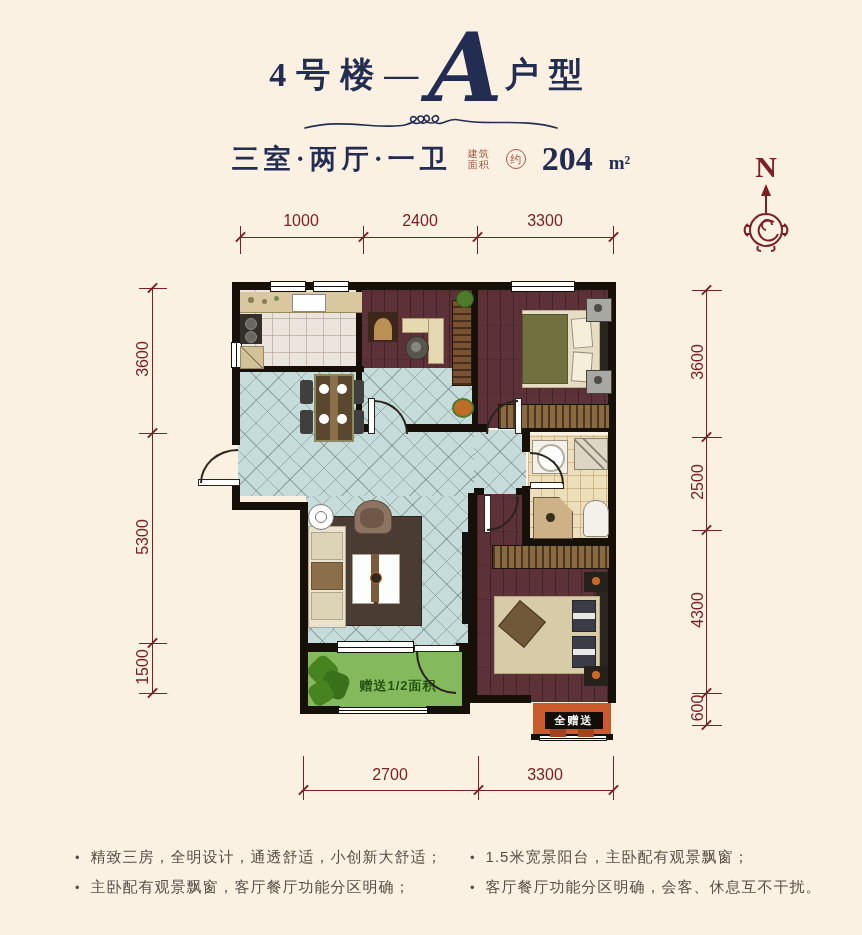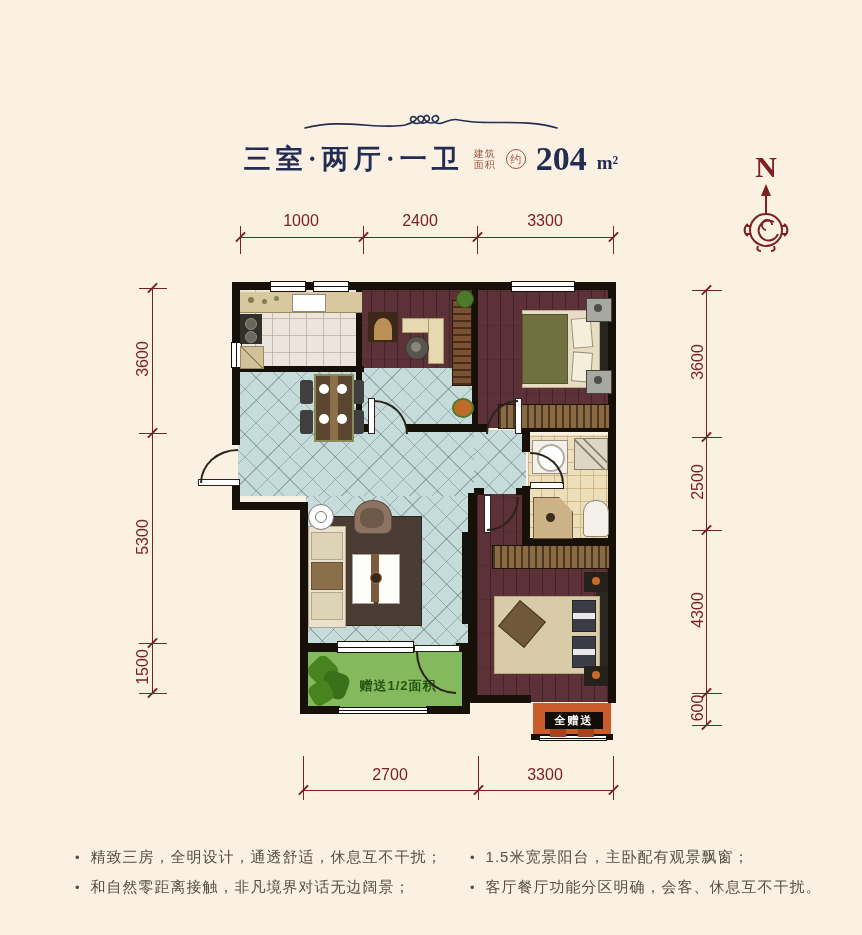--- a/index.html
+++ b/index.html
@@ -4,21 +4,21 @@
 <style>
   html,body{margin:0;padding:0;}
   .page{position:relative;width:862px;height:935px;background:#fbf1e3;overflow:hidden;
         font-family:"Liberation Sans","DejaVu Sans",sans-serif;}
   .abs{position:absolute;}
   
   .title-row{left:0;top:30px;width:862px;height:90px;display:flex;align-items:center;justify-content:center;color:#232d52;}
   .title-cn{font-family:"Liberation Serif","DejaVu Serif",serif;font-size:34px;font-weight:bold;letter-spacing:10px;}
   .title-a{font-family:"DejaVu Serif","Liberation Serif",serif;font-style:italic;font-size:96px;font-weight:bold;
            line-height:80px;margin:-14px 2px 0 0;}
-  .subtitle-row{left:0;top:140px;width:862px;display:flex;align-items:center;justify-content:center;gap:10px;color:#232d52;}
+  .subtitle-row{left:0;top:140px;width:862px;display:flex;align-items:center;justify-content:center;gap:16px;color:#232d52;}
   .subtitle-main{font-family:"Liberation Serif","DejaVu Serif",serif;font-size:27px;font-weight:bold;letter-spacing:5px;}
   .area-stack{display:flex;flex-direction:column;line-height:11px;font-size:10px;color:#a2543f;letter-spacing:1px;}
   .area-circle{width:18px;height:18px;border:1px solid #a2543f;border-radius:50%;color:#a2543f;
                font-size:11px;line-height:18px;text-align:center;}
   .area-value{font-family:"Liberation Serif","DejaVu Serif",serif;font-size:34px;font-weight:bold;}
   .area-unit{font-family:"Liberation Serif","DejaVu Serif",serif;font-size:19px;font-weight:bold;margin-top:8px;}
   
   .wall{position:absolute;background:#171008;}
   .floor-wood{position:absolute;background-color:#5d3138;background-image:
       repeating-linear-gradient(90deg,rgba(0,0,0,.28) 0 1px,transparent 1px 13px),
@@ -54,20 +54,26 @@
   .feat .dot{font-size:13px;line-height:20px;}
   .gift-label{position:absolute;color:#24520f;font-weight:bold;font-size:13px;text-align:center;letter-spacing:1px;}
   .bay-band{position:absolute;background:#140d06;color:#ffffff;font-size:11px;font-weight:bold;
             text-align:center;line-height:17px;letter-spacing:2px;}
 </style>
 </head>
 <body>
 
 <div class="page">
 
+  <div class="abs title-row">
+    <span class="title-cn">4号楼</span>
+    <span class="title-cn">—</span>
+    <span class="title-a">A</span>
+    <span class="title-cn">户型</span>
+  </div>
   <svg class="abs" style="left:301px;top:110px;" width="260" height="26" viewBox="0 0 260 26">
     <path d="M4,18 C40,8 80,20 104,15 C112,13 118,9 114,7 C110,5 107,11 113,13 C119,15 125,10 122,7 C119,4 114,8 119,12 C123,15 130,11 128,7 C126,4 121,6 124,10 C127,14 134,14 137,10 C139,7 135,4 132,7 C129,10 135,15 141,13 C147,11 152,8 158,10 C184,16 224,8 256,18" fill="none" stroke="#242e52" stroke-width="1.6" stroke-linecap="round"></path>
   </svg>
   <div class="abs subtitle-row">
     <span class="subtitle-main">三室·两厅·一卫</span>
     <span class="area-stack">
       <span>建筑</span>
       <span>面积</span>
     </span>
     <span class="area-circle">约</span>
@@ -289,25 +295,25 @@
   <div class="dimline" style="left:478px;top:756px;width:1px;height:44px;"></div>
   <div class="dimline" style="left:613px;top:756px;width:1px;height:44px;"></div>
   <div class="slash" style="left:297px;top:789px;"></div>
   <div class="slash" style="left:472px;top:789px;"></div>
   <div class="slash" style="left:607px;top:789px;"></div>
   <div class="dimnum" style="left:360px;top:766px;">2700</div>
   <div class="dimnum" style="left:515px;top:766px;">3300</div>
 
   <div class="feat" style="left:75px;top:848px;">
     <span class="dot">•</span>
-    <span>精致三房，全明设计，通透舒适，休息互不干扰；</span>
+    <span>精致三房，全明设计，通透舒适，小创新大舒适；</span>
   </div>
   <div class="feat" style="left:75px;top:878px;">
     <span class="dot">•</span>
-    <span>和自然零距离接触，非凡境界对话无边阔景；</span>
+    <span>主卧配有观景飘窗，客厅餐厅功能分区明确；</span>
   </div>
   <div class="feat" style="left:470px;top:848px;">
     <span class="dot">•</span>
     <span>1.5米宽景阳台，主卧配有观景飘窗；</span>
   </div>
   <div class="feat" style="left:470px;top:878px;">
     <span class="dot">•</span>
     <span>客厅餐厅功能分区明确，会客、休息互不干扰。</span>
   </div>
 

